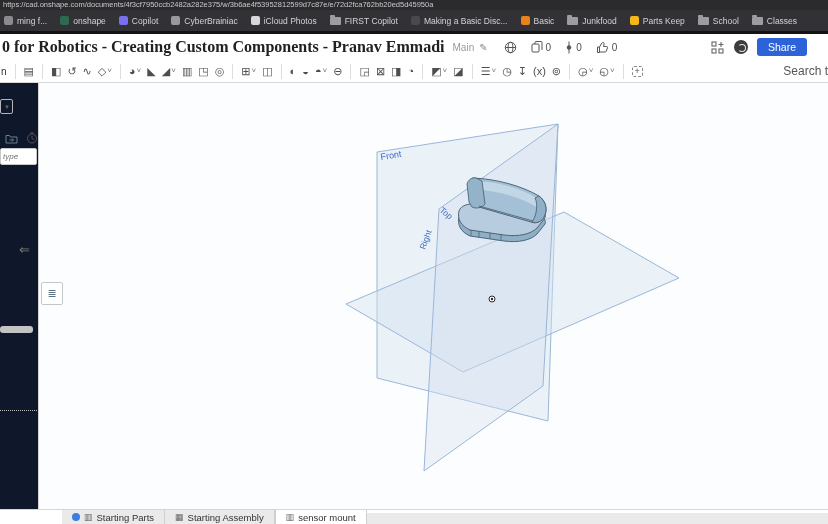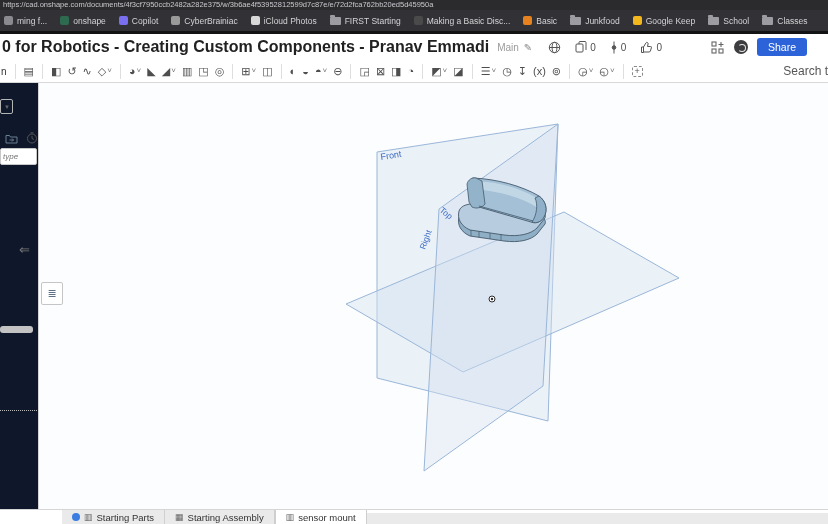--- a/index.html
+++ b/index.html
@@ -10,21 +10,21 @@
           font-size:7.5px;line-height:10px;padding-left:3px;white-space:nowrap;overflow:hidden;}
   .bmbar{position:absolute;top:10px;left:0;right:0;height:21px;background:#323236;display:flex;
          align-items:center;gap:13px;padding-left:4px;overflow:hidden;}
   .bm{display:flex;align-items:center;gap:4px;color:#d4d4d7;font-size:8.5px;white-space:nowrap;flex:0 0 auto;}
   .bm .dot{width:9px;height:9px;border-radius:2px;flex:0 0 auto;}
   .bm .folder{width:11px;height:8px;background:#9c9ca2;border-radius:1px;position:relative;flex:0 0 auto;}
   .bm .folder:before{content:"";position:absolute;top:-2px;left:0;width:5px;height:2px;background:#9c9ca2;border-radius:1px 1px 0 0;}
   .chrome-edge{position:absolute;top:31px;left:0;right:0;height:3px;background:#131313;}
   
   .dochdr{position:absolute;top:34px;left:0;right:0;height:26px;background:#fff;display:flex;align-items:center;}
-  .title{font-size:16px;font-weight:bold;color:#212121;margin-left:2px;white-space:nowrap;}
+  .title{font-size:16px;font-weight:bold;color:#212121;margin-left:2px;white-space:nowrap;font-family:Liberation Serif, serif;}
   .branch{font-size:10px;color:#9a9a9a;margin-left:8px;}
   .pencil{font-size:10px;color:#8a8a8a;margin-left:5px;}
   .hic{margin-left:16px;display:flex;align-items:center;}
   .cnt{display:flex;align-items:center;gap:3px;font-size:10px;color:#4e4e4e;margin-left:14px;}
   .spacer{flex:1;}
   .help-bubble{width:14px;height:14px;border-radius:50%;background:#3d3d40;margin-right:9px;position:relative;}
   .help-bubble:after{content:"";position:absolute;left:4px;top:4px;width:6px;height:6px;border:1.4px solid #e8e8e8;border-radius:50%;border-left-color:transparent;}
   .share{background:#2d63d9;color:#fff;font-size:10.5px;padding:3px 11px;border-radius:3px;margin-right:21px;line-height:12px;}
   
   .toolbar{position:absolute;top:60px;left:0;right:0;height:22px;background:#fff;border-bottom:1px solid #d8d8d8;
@@ -89,37 +89,37 @@
       <span class="bm">
         <span class="dot" style="background: rgb(154, 154, 154);"></span>
         <span>CyberBrainiac</span>
       </span>
       <span class="bm">
         <span class="dot" style="background: rgb(216, 216, 216);"></span>
         <span>iCloud Photos</span>
       </span>
       <span class="bm">
         <span class="folder"></span>
-        <span>FIRST Starting</span>
+        <span>FIRST Copilot</span>
       </span>
       <span class="bm">
         <span class="dot" style="background: rgb(74, 74, 74);"></span>
         <span>Making a Basic Disc...</span>
       </span>
       <span class="bm">
         <span class="dot" style="background: rgb(232, 130, 30);"></span>
         <span>Basic</span>
       </span>
       <span class="bm">
         <span class="folder"></span>
         <span>Junkfood</span>
       </span>
       <span class="bm">
         <span class="dot" style="background: rgb(245, 184, 28);"></span>
-        <span>Google Keep</span>
+        <span>Parts Keep</span>
       </span>
       <span class="bm">
         <span class="folder"></span>
         <span>School</span>
       </span>
       <span class="bm">
         <span class="folder"></span>
         <span>Classes</span>
       </span>
     </div>

